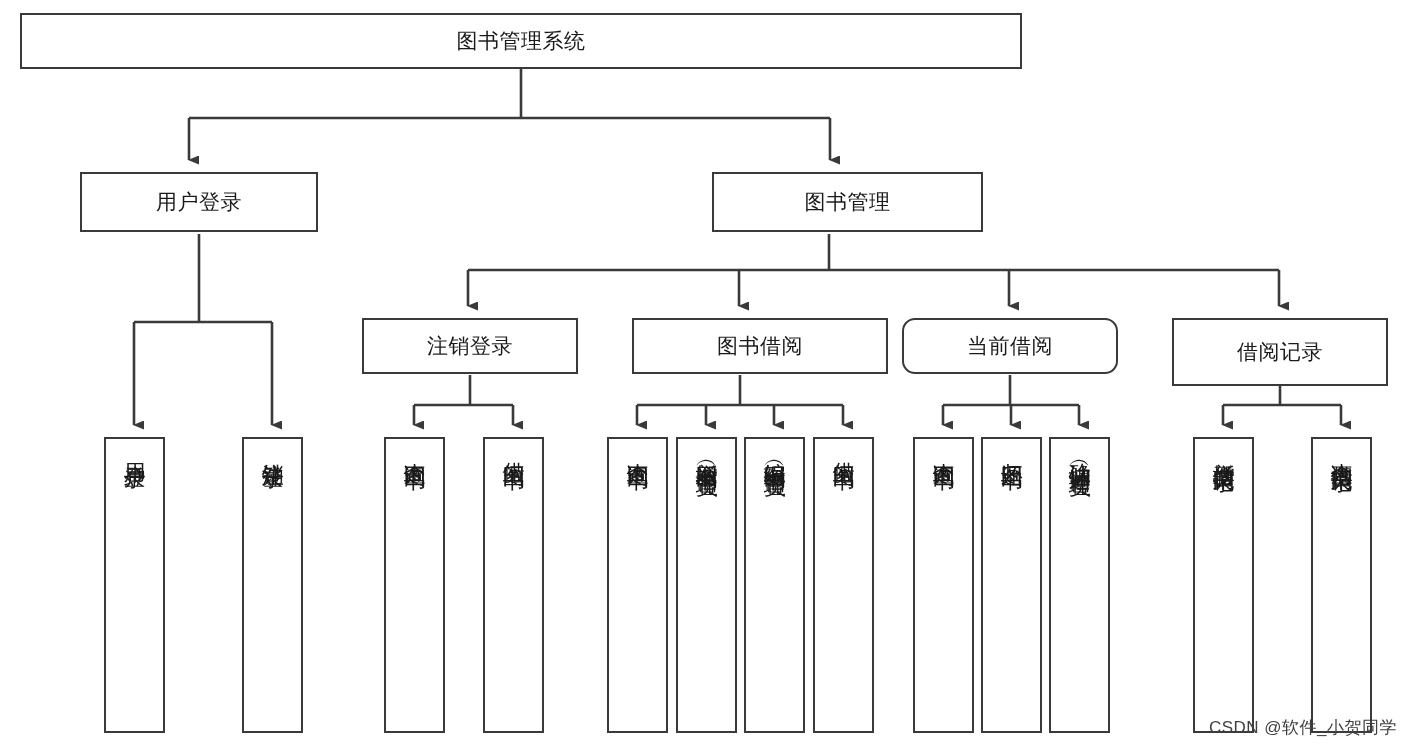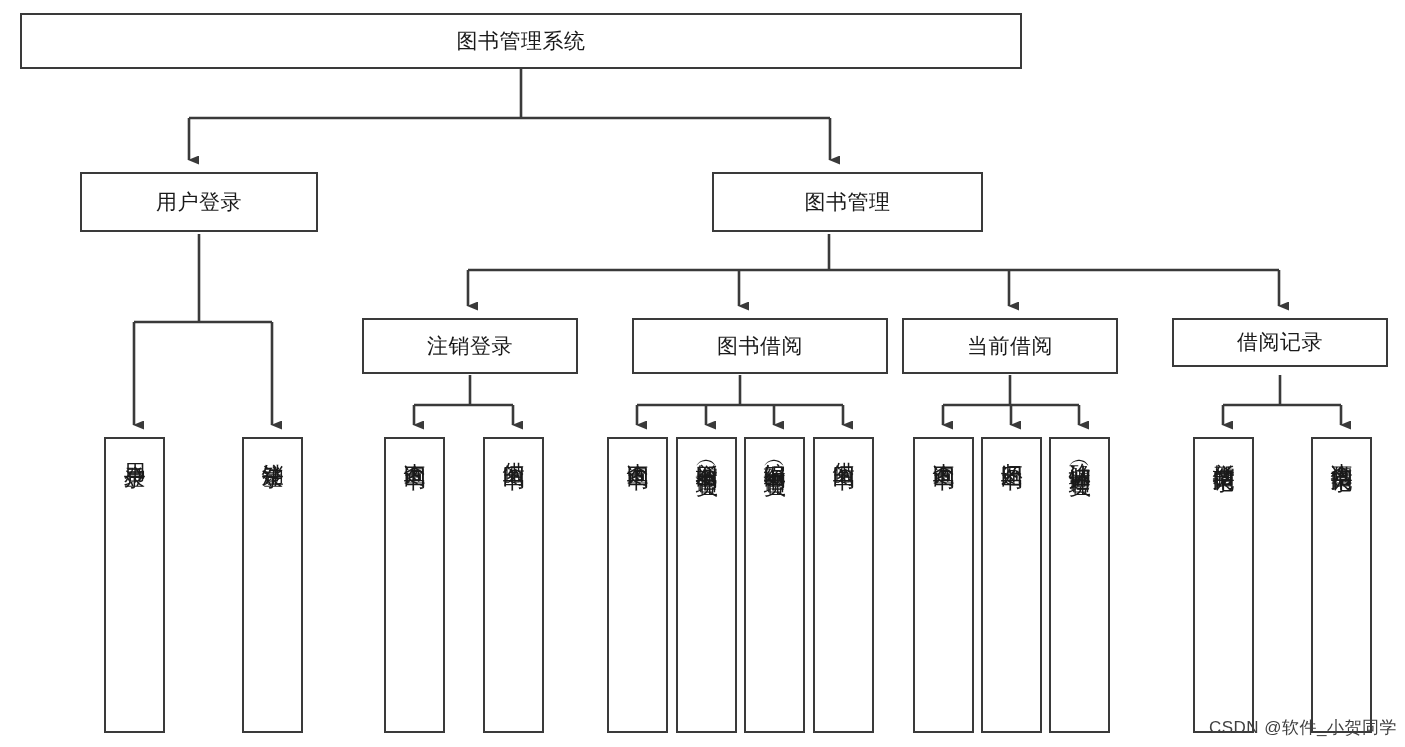--- a/index.html
+++ b/index.html
@@ -139,25 +139,25 @@
   </div>
 
   <div class="node horizontal" style="left:362px; top:318px; width:216px; height:56px;">
     <span class="node-label">注销登录</span>
   </div>
 
   <div class="node horizontal" style="left:632px; top:318px; width:256px; height:56px;">
     <span class="node-label">图书借阅</span>
   </div>
 
-  <div class="node horizontal" style="left:902px; top:318px; width:216px; height:56px;">
+  <div class="node horizontal" style="left:902px; top:318px; width:216px; height:56px;border-radius:13px;">
     <span class="node-label">当前借阅</span>
   </div>
 
-  <div class="node horizontal" style="left:1172px; top:318px; width:216px; height:49px;">
+  <div class="node horizontal" style="left:1172px; top:318px; width:216px; height:68px;">
     <span class="node-label">借阅记录</span>
   </div>
 
   <div class="node vertical" style="left:104px; top:437px; width:61px; height:296px;">
     <span class="node-label">用户登录</span>
   </div>
 
   <div class="node vertical" style="left:242px; top:437px; width:61px; height:296px;">
     <span class="node-label">注销登录</span>
   </div>

